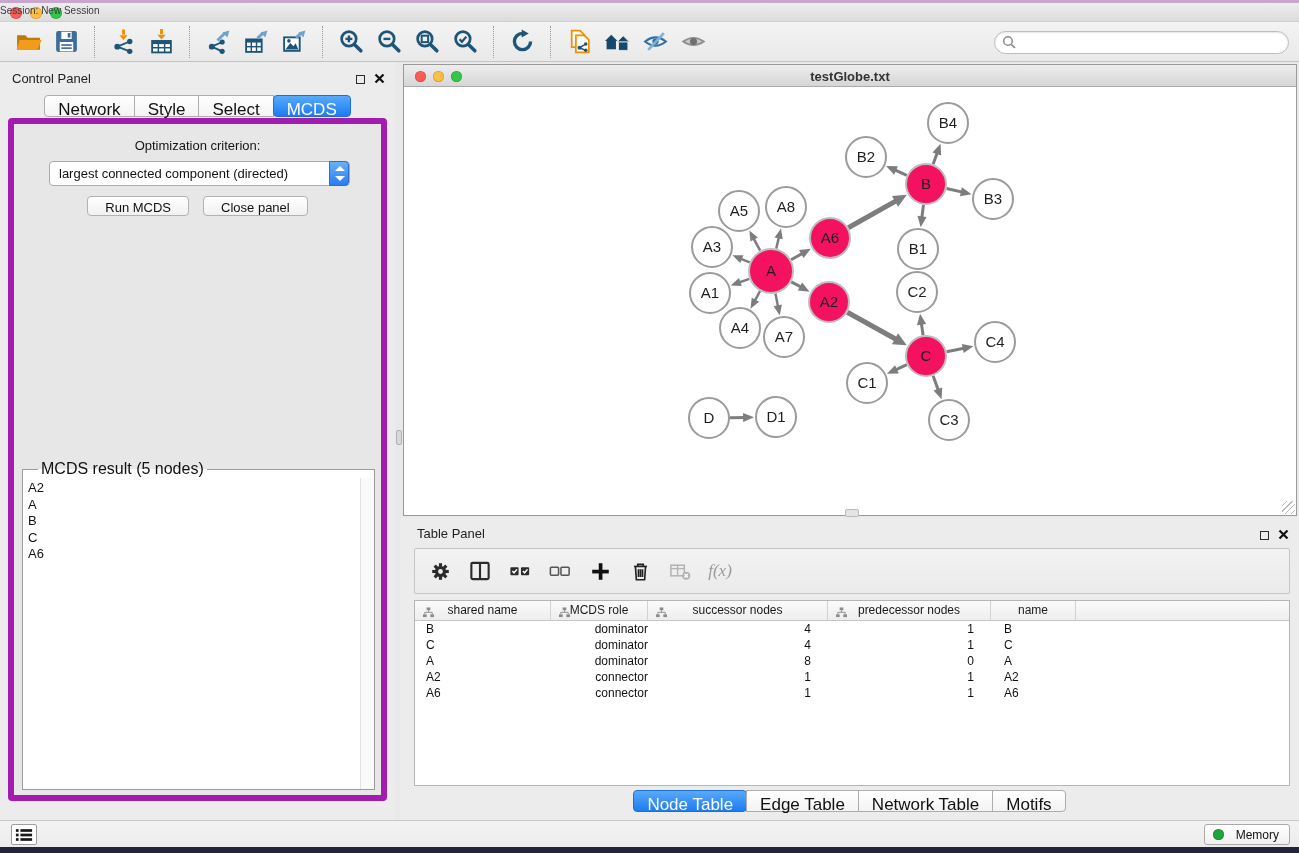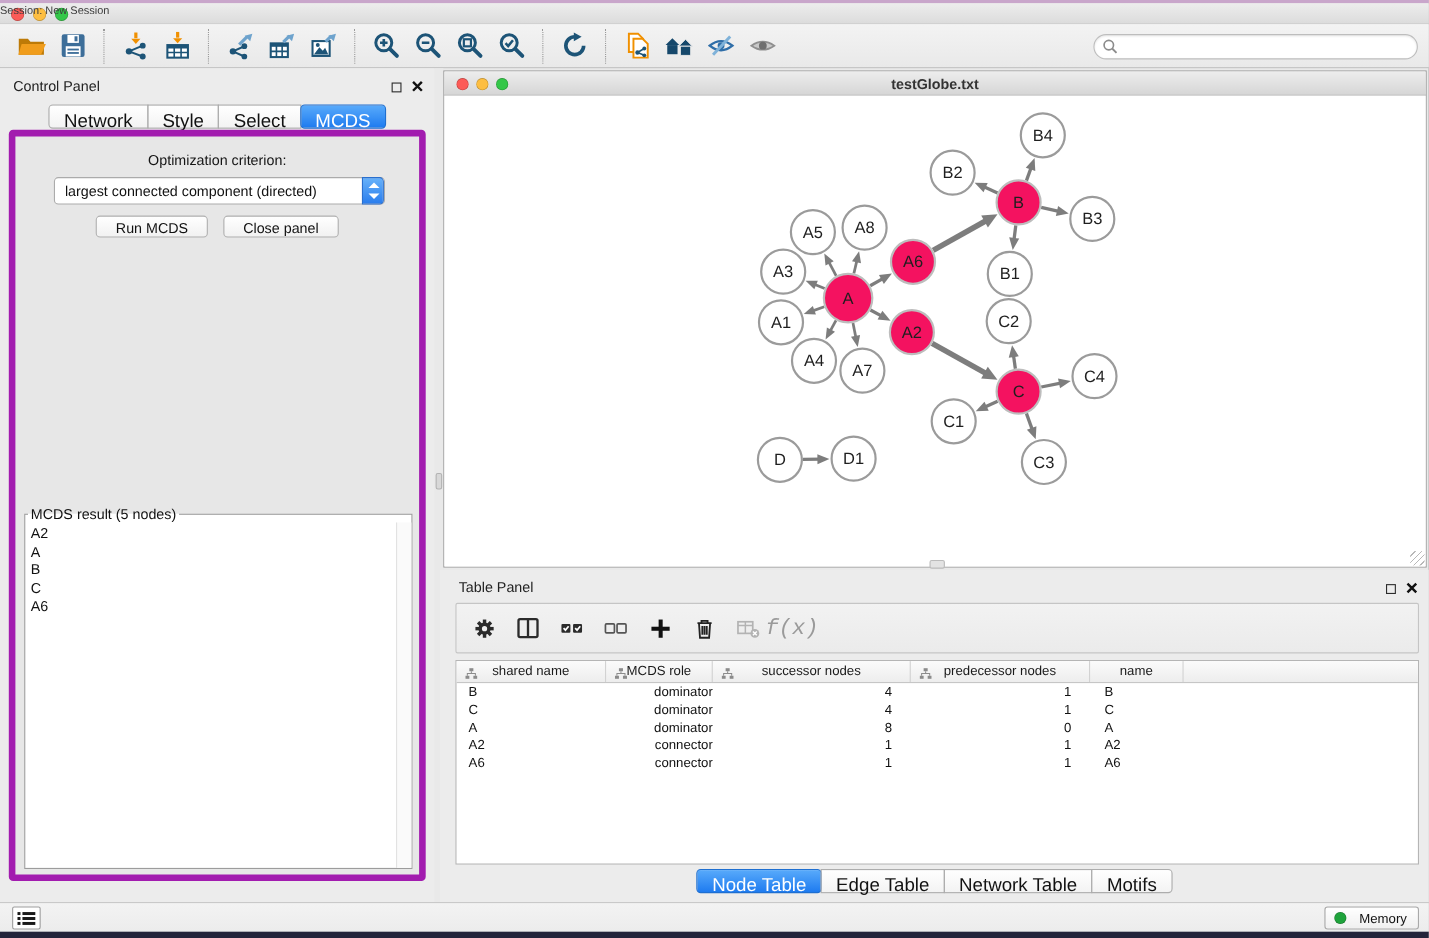--- a/index.html
+++ b/index.html
@@ -50,21 +50,21 @@
   .selectbox .stepper { position:absolute; right:0; top:-1px; bottom:-1px; width:20px;
     background:linear-gradient(#66b1fa,#2a7ded); border-radius:0 4px 4px 0; border:1px solid #2a6fce; }
   .stepper i { position:absolute; left:5px; width:0; height:0; border-left:5px solid transparent; border-right:5px solid transparent; }
   .stepper .up { top:4px; border-bottom:5px solid #fff; }
   .stepper .dn { bottom:4px; border-top:5px solid #fff; }
   .btn-row { position:absolute; left:0; right:0; top:72px; display:flex; justify-content:center; gap:14px; }
   .pushbtn { height:20px; line-height:21px; padding:0 17px; background:linear-gradient(#ffffff,#f1f1f1);
     border:1px solid #b2b2b2; border-radius:4px; font-size:13px; color:#111; }
   fieldset.result { position:absolute; left:8px; right:6px; top:336px; bottom:5px;
     border:1px solid #9c9c9c; background:#fff; }
-  fieldset.result legend { font-size:13px; color:#111; padding:0 3px; margin-left:2px; }
+  fieldset.result legend { font-size:16px; color:#111; padding:0 3px; margin-left:15px; }
   .result-list { position:absolute; left:0; right:14px; top:2px; bottom:0; overflow:hidden; }
   .ritem { font-size:13px; line-height:16.5px; padding-left:5px; color:#111; }
   .scrolltrack { position:absolute; right:0; top:0; bottom:0; width:14px; background:#fafafa; border-left:1px solid #e2e2e2; }
   
   .vdivider { position:absolute; left:395px; top:62px; width:8px; height:758px; background:#e9e9e9; }
   .vdivider .grab { position:absolute; left:1px; top:368px; width:6px; height:15px; background:#d8d8d8; border:1px solid #b2b2b2; border-radius:2px; }
   .hsplit-grab { position:absolute; left:845px; top:509px; width:14px; height:8px; background:#e3e3e3; border:1px solid #bbb; border-radius:2px; z-index:5; }
   
   .netwin { position:absolute; left:403px; top:64px; width:894px; height:452px;
     background:#fff; border:1px solid #999; }
@@ -76,21 +76,21 @@
   .net-canvas { position:absolute; left:0; top:22px; right:0; bottom:0; background:#fff; }
   .net-grip { position:absolute; right:1px; bottom:1px; width:13px; height:13px;
     background: repeating-linear-gradient(135deg, transparent 0 3px, #b8b8b8 3px 4px); }
   
   .tpanel { position:absolute; left:400px; top:518px; width:899px; height:302px; background:#ececec; }
   .tp-title { position:absolute; left:17px; top:8px; font-size:13px; color:#222; }
   .tp-toolbar { position:absolute; left:14px; right:9px; top:30px; height:46px;
     background:linear-gradient(#f2f2f2,#ebebeb); border:1px solid #c5c5c5; border-radius:2px;
     display:flex; align-items:center; padding-left:12px; gap:14px; }
   .tbicon { width:26px; height:26px; display:flex; align-items:center; justify-content:center; }
-  .fx-label { font-family:Liberation Mono, monospace; font-style:italic; font-size:20px; color:#9a9a9a; }
+  .fx-label { font-family:Liberation Serif, serif; font-style:italic; font-size:17px; color:#9a9a9a; }
   .tbl { position:absolute; left:14px; right:9px; top:82px; height:186px; background:#fff; border:1px solid #b5b5b5; overflow:hidden; }
   .tbl-head, .tbl-row { display:grid; grid-template-columns:136px 97px 180px 163px 85px 1fr; }
   .tbl-head { height:20px; background:linear-gradient(#fbfbfb,#ededed); border-bottom:1px solid #c6c6c6; }
   .th { position:relative; font-size:12px; line-height:19px; text-align:center; color:#1a1a1a; border-right:1px solid #d2d2d2; }
   .th .tree { position:absolute; left:8px; top:4px; }
   .th.filler { border-right:none; }
   .tbl-row { height:16px; }
   .td { font-size:12px; line-height:16px; color:#111; white-space:nowrap; overflow:hidden; }
   .td.c0 { padding-left:11px; } .td.c1 { padding-left:10px;text-align:right; }
   .td.c2, .td.c3 { text-align:right; padding-right:17px; }

